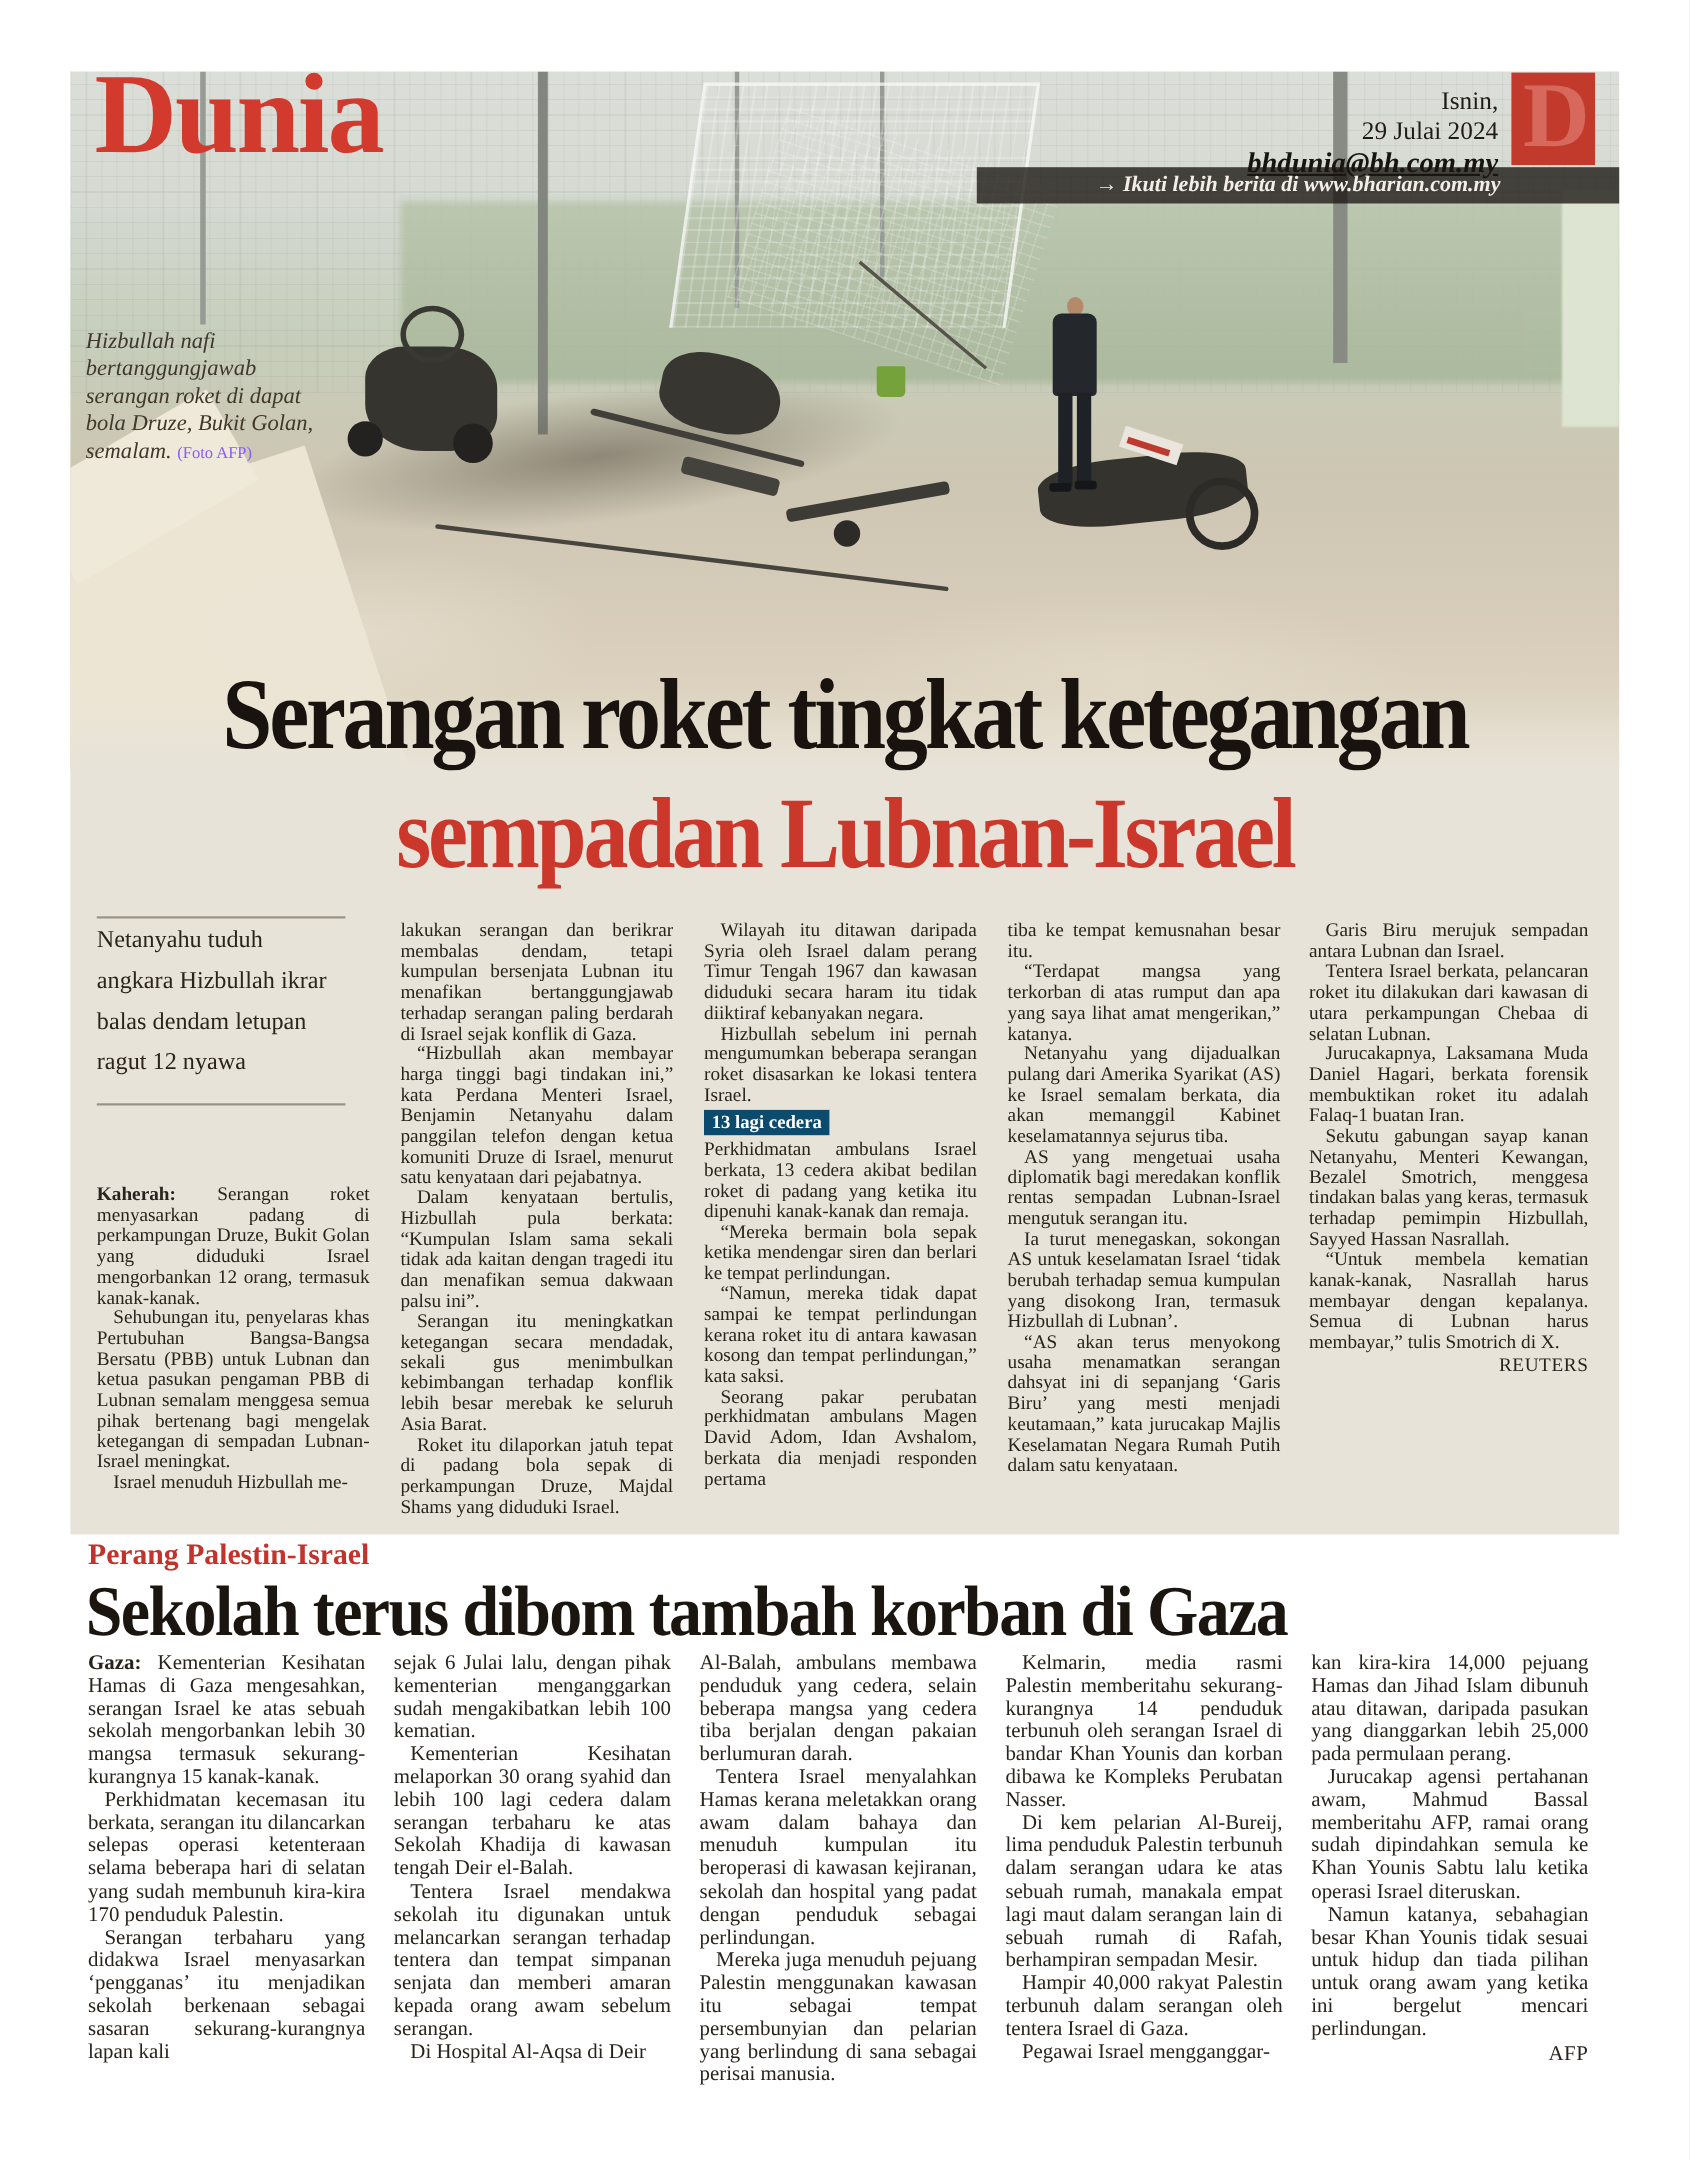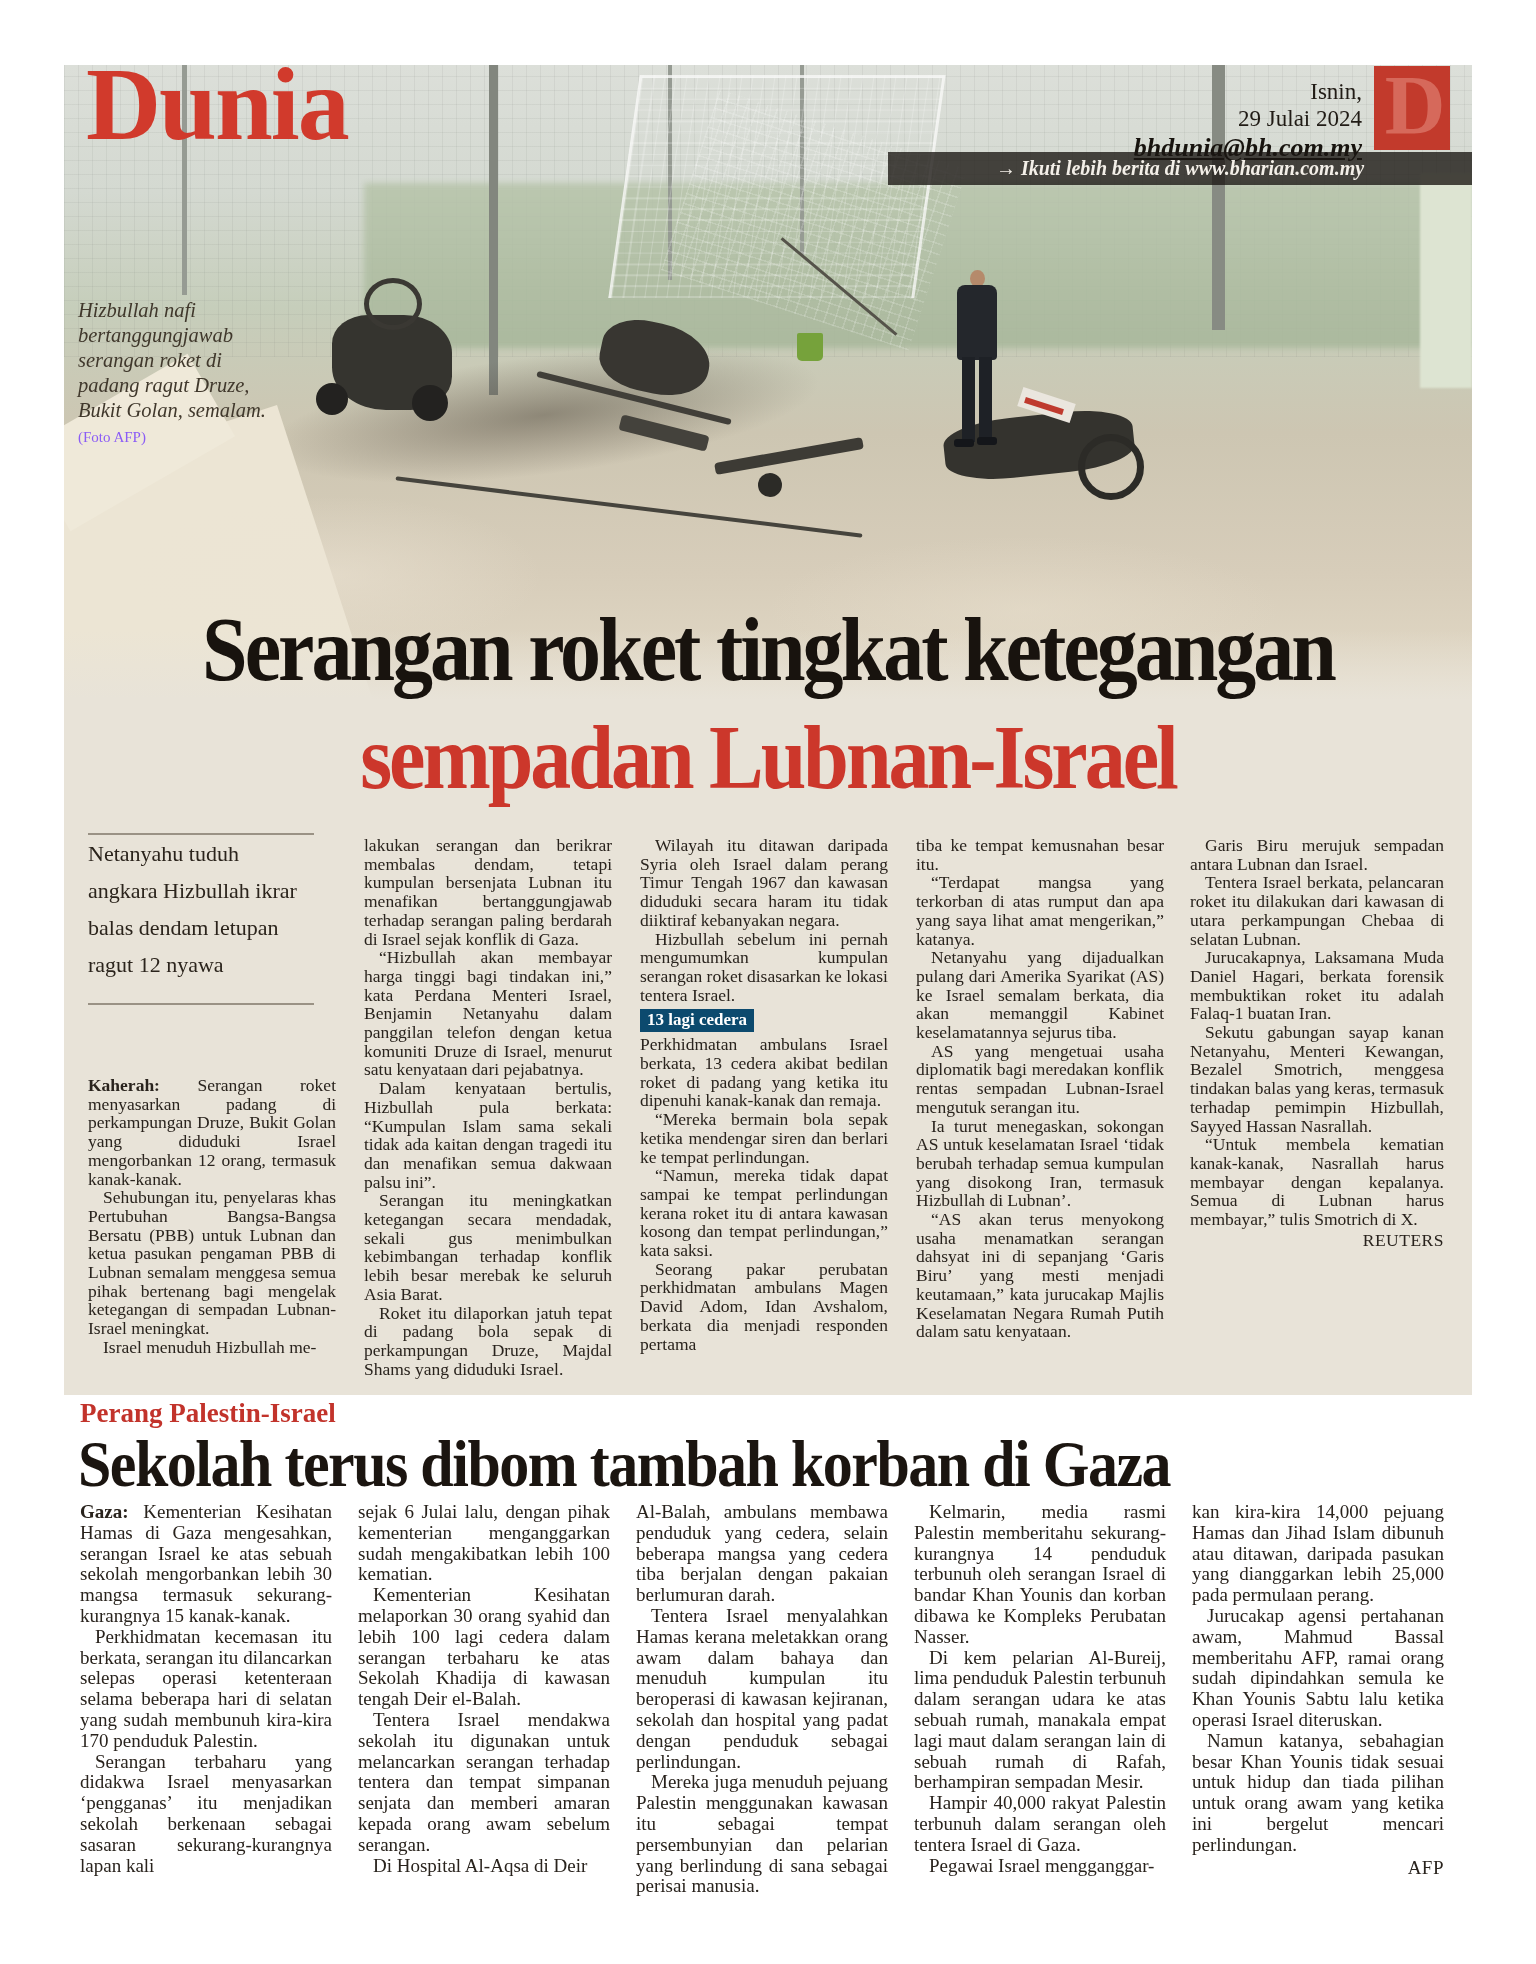--- a/index.html
+++ b/index.html
@@ -169,21 +169,21 @@
     <div>Isnin,</div>
     <div>29 Julai 2024</div>
     <div class="email">bhdunia@bh.com.my</div>
   </div>
   <div class="logo">
     <span>D</span>
   </div>
   <div class="strip">→ Ikuti lebih berita di www.bharian.com.my</div>
 
   <div class="caption">
-    <span>Hizbullah nafi bertanggungjawab serangan roket di padang ragut Druze, Bukit Golan, semalam.</span>
+    <span>Hizbullah nafi bertanggungjawab serangan roket di dapat bola Druze, Bukit Golan, semalam.</span>
     <span class="cap-credit">(Foto AFP)</span>
   </div>
 
   <div class="beige"></div>
   <div class="hl1">Serangan roket tingkat ketegangan</div>
   <div class="hl2">sempadan Lubnan-Israel</div>
   <div class="subhead">Netanyahu tuduh angkara Hizbullah ikrar balas dendam letupan ragut 12 nyawa</div>
 
   <div class="col a1c1">
     <p><b>Kaherah:</b> <span>Serangan roket menyasarkan padang di perkampungan Druze, Bukit Golan yang diduduki Israel mengorbankan 12 orang, termasuk kanak-kanak.</span></p>
@@ -194,21 +194,21 @@
   <div class="col a1c2">
     <p>lakukan serangan dan berikrar membalas dendam, tetapi kumpulan bersenjata Lubnan itu menafikan bertanggungjawab terhadap serangan paling berdarah di Israel sejak konflik di Gaza.</p>
     <p class="ind">“Hizbullah akan membayar harga tinggi bagi tindakan ini,” kata Perdana Menteri Israel, Benjamin Netanyahu dalam panggilan telefon dengan ketua komuniti Druze di Israel, menurut satu kenyataan dari pejabatnya.</p>
     <p class="ind">Dalam kenyataan bertulis, Hizbullah pula berkata: “Kumpulan Islam sama sekali tidak ada kaitan dengan tragedi itu dan menafikan semua dakwaan palsu ini”.</p>
     <p class="ind">Serangan itu meningkatkan ketegangan secara mendadak, sekali gus menimbulkan kebimbangan terhadap konflik lebih besar merebak ke seluruh Asia Barat.</p>
     <p class="ind">Roket itu dilaporkan jatuh tepat di padang bola sepak di perkampungan Druze, Majdal Shams yang diduduki Israel.</p>
   </div>
 
   <div class="col a1c3">
     <p class="ind">Wilayah itu ditawan daripada Syria oleh Israel dalam perang Timur Tengah 1967 dan kawasan diduduki secara haram itu tidak diiktiraf kebanyakan negara.</p>
-    <p class="ind">Hizbullah sebelum ini pernah mengumumkan kumpulan serangan roket disasarkan ke lokasi tentera Israel.</p>
+    <p class="ind">Hizbullah sebelum ini pernah mengumumkan beberapa serangan roket disasarkan ke lokasi tentera Israel.</p>
     <div><span class="redlabel">13 lagi cedera</span></div>
     <p>Perkhidmatan ambulans Israel berkata, 13 cedera akibat bedilan roket di padang yang ketika itu dipenuhi kanak-kanak dan remaja.</p>
     <p class="ind">“Mereka bermain bola sepak ketika mendengar siren dan berlari ke tempat perlindungan.</p>
     <p class="ind">“Namun, mereka tidak dapat sampai ke tempat perlindungan kerana roket itu di antara kawasan kosong dan tempat perlindungan,” kata saksi.</p>
     <p class="ind">Seorang pakar perubatan perkhidmatan ambulans Magen David Adom, Idan Avshalom, berkata dia menjadi responden pertama</p>
   </div>
 
   <div class="col a1c4">
     <p>tiba ke tempat kemusnahan besar itu.</p>
     <p class="ind">“Terdapat mangsa yang terkorban di atas rumput dan apa yang saya lihat amat mengerikan,” katanya.</p>

